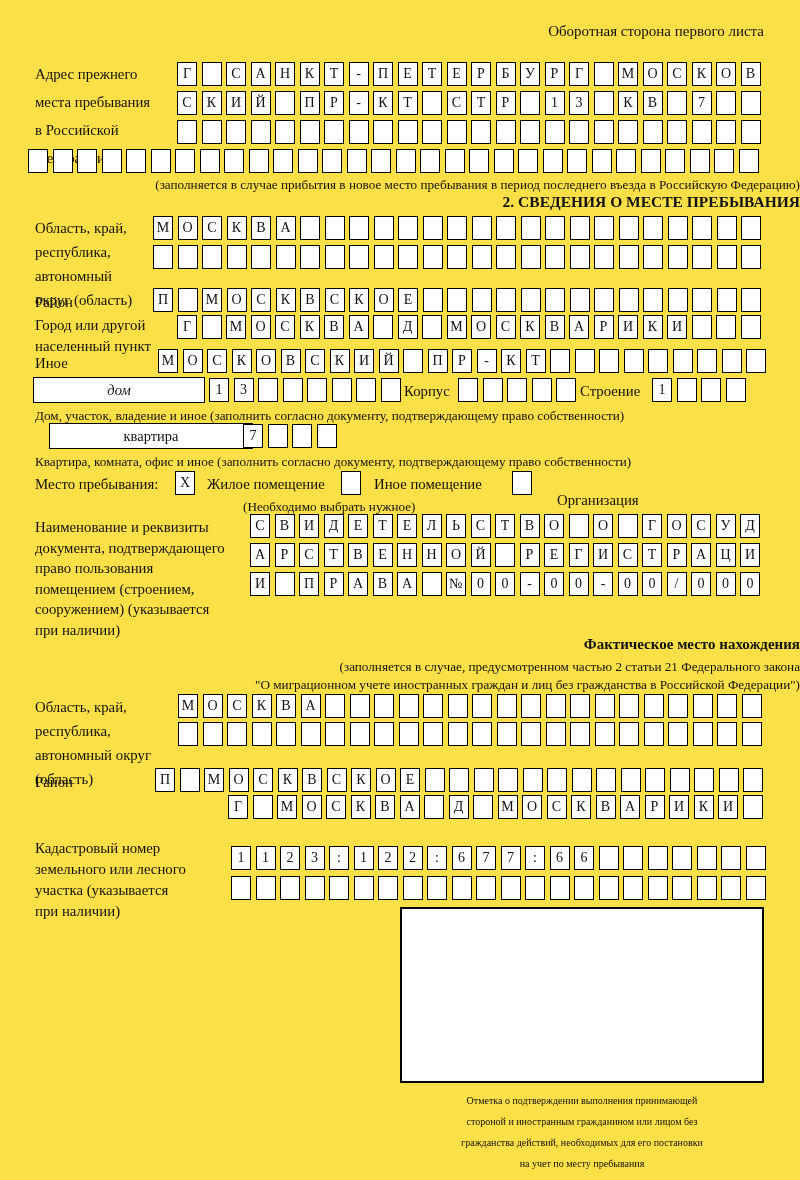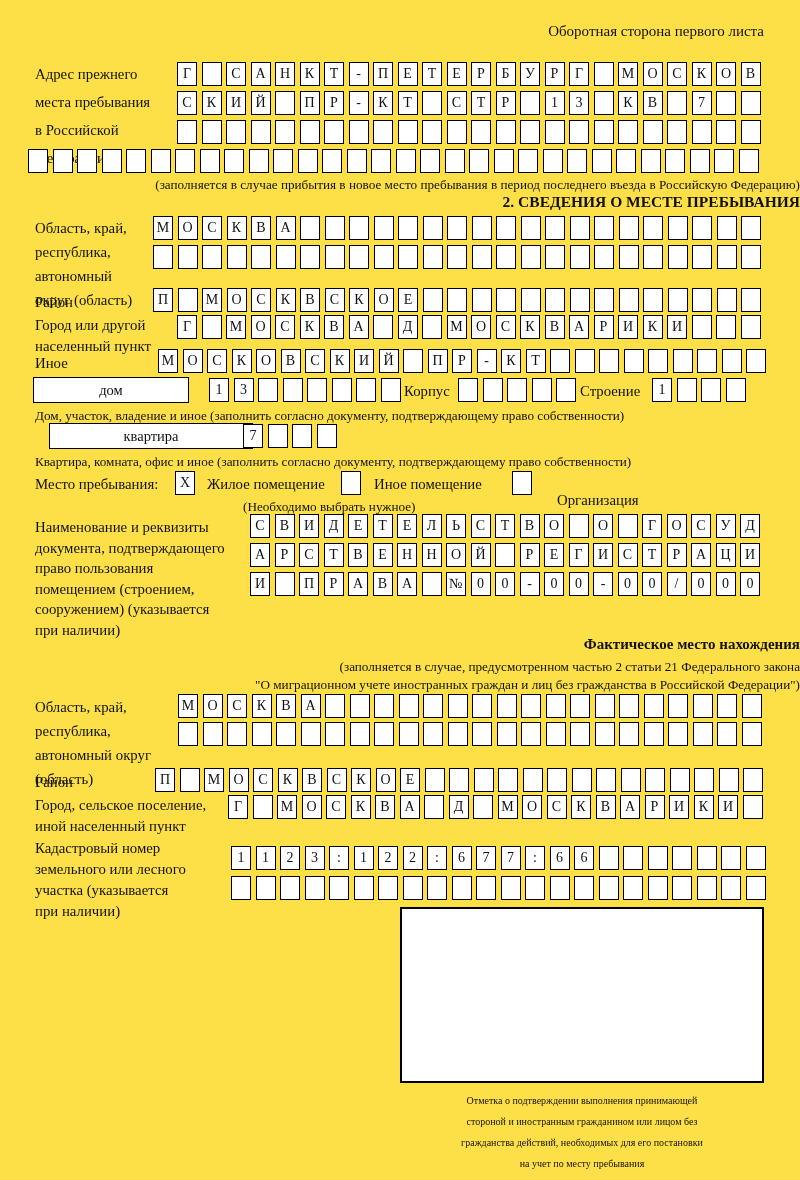--- a/index.html
+++ b/index.html
@@ -293,21 +293,21 @@
       <span class="cbox"></span>
       <span class="cbox"></span>
       <span class="cbox"></span>
       <span class="cbox"></span>
       <span class="cbox"></span>
       <span class="cbox"></span>
       <span class="cbox"></span>
       <span class="cbox"></span>
     </div>
 
-  <div class="abs wide-field" style="left:33px;top:377px;width:156px;">дом</div>
+  <div class="abs wide-field" style="left:33px;top:377px;width:172px;font-style:italic;">дом</div>
   <div class="abs boxrow" style="left:209px;top:378px;">
       <span class="cbox">1</span>
       <span class="cbox">3</span>
       <span class="cbox"></span>
       <span class="cbox"></span>
       <span class="cbox"></span>
       <span class="cbox"></span>
       <span class="cbox"></span>
       <span class="cbox"></span>
     </div>
@@ -505,22 +505,20 @@
       <span class="cbox"></span>
       <span class="cbox"></span>
       <span class="cbox"></span>
       <span class="cbox"></span>
       <span class="cbox"></span>
       <span class="cbox"></span>
       <span class="cbox"></span>
       <span class="cbox"></span>
     </div>
 
-  <div class="abs lbl tight" style="left:35px;top:795px;">Город, сельское поселение,
-иной населенный пункт</div>
   <div class="abs boxrow" style="left:228px;top:795px;">
       <span class="cbox">Г</span>
       <span class="cbox"></span>
       <span class="cbox">М</span>
       <span class="cbox">О</span>
       <span class="cbox">С</span>
       <span class="cbox">К</span>
       <span class="cbox">В</span>
       <span class="cbox">А</span>
       <span class="cbox"></span>

